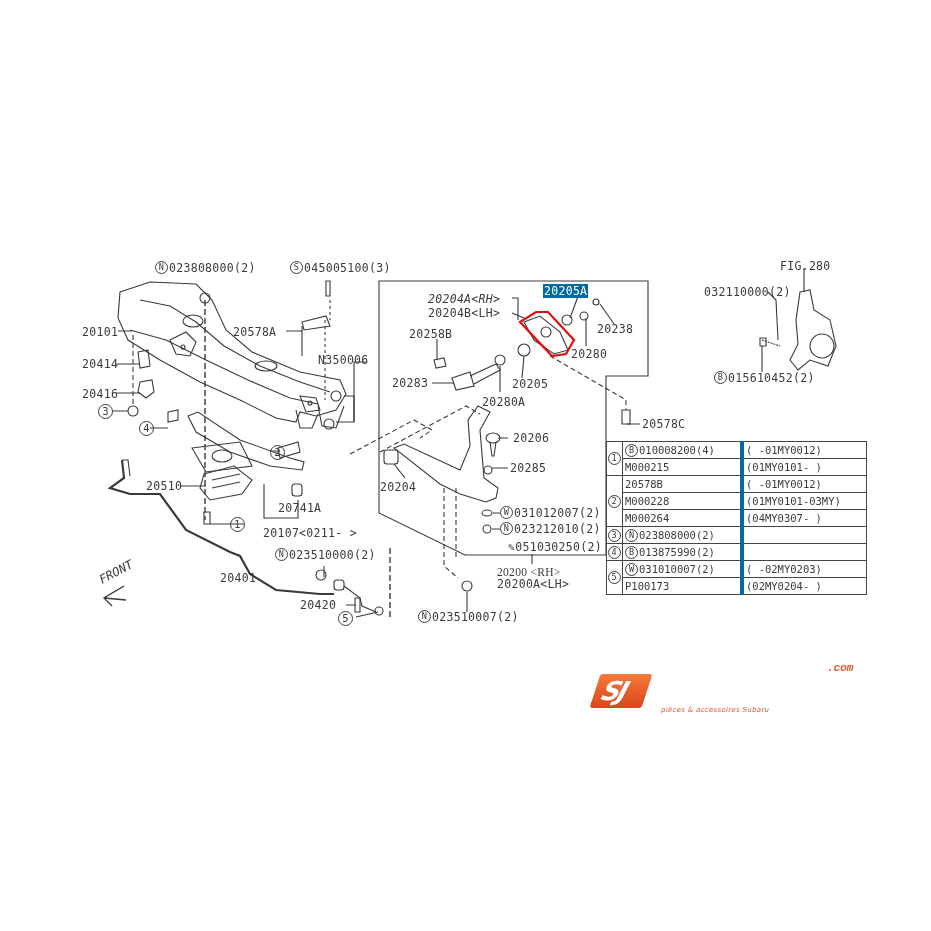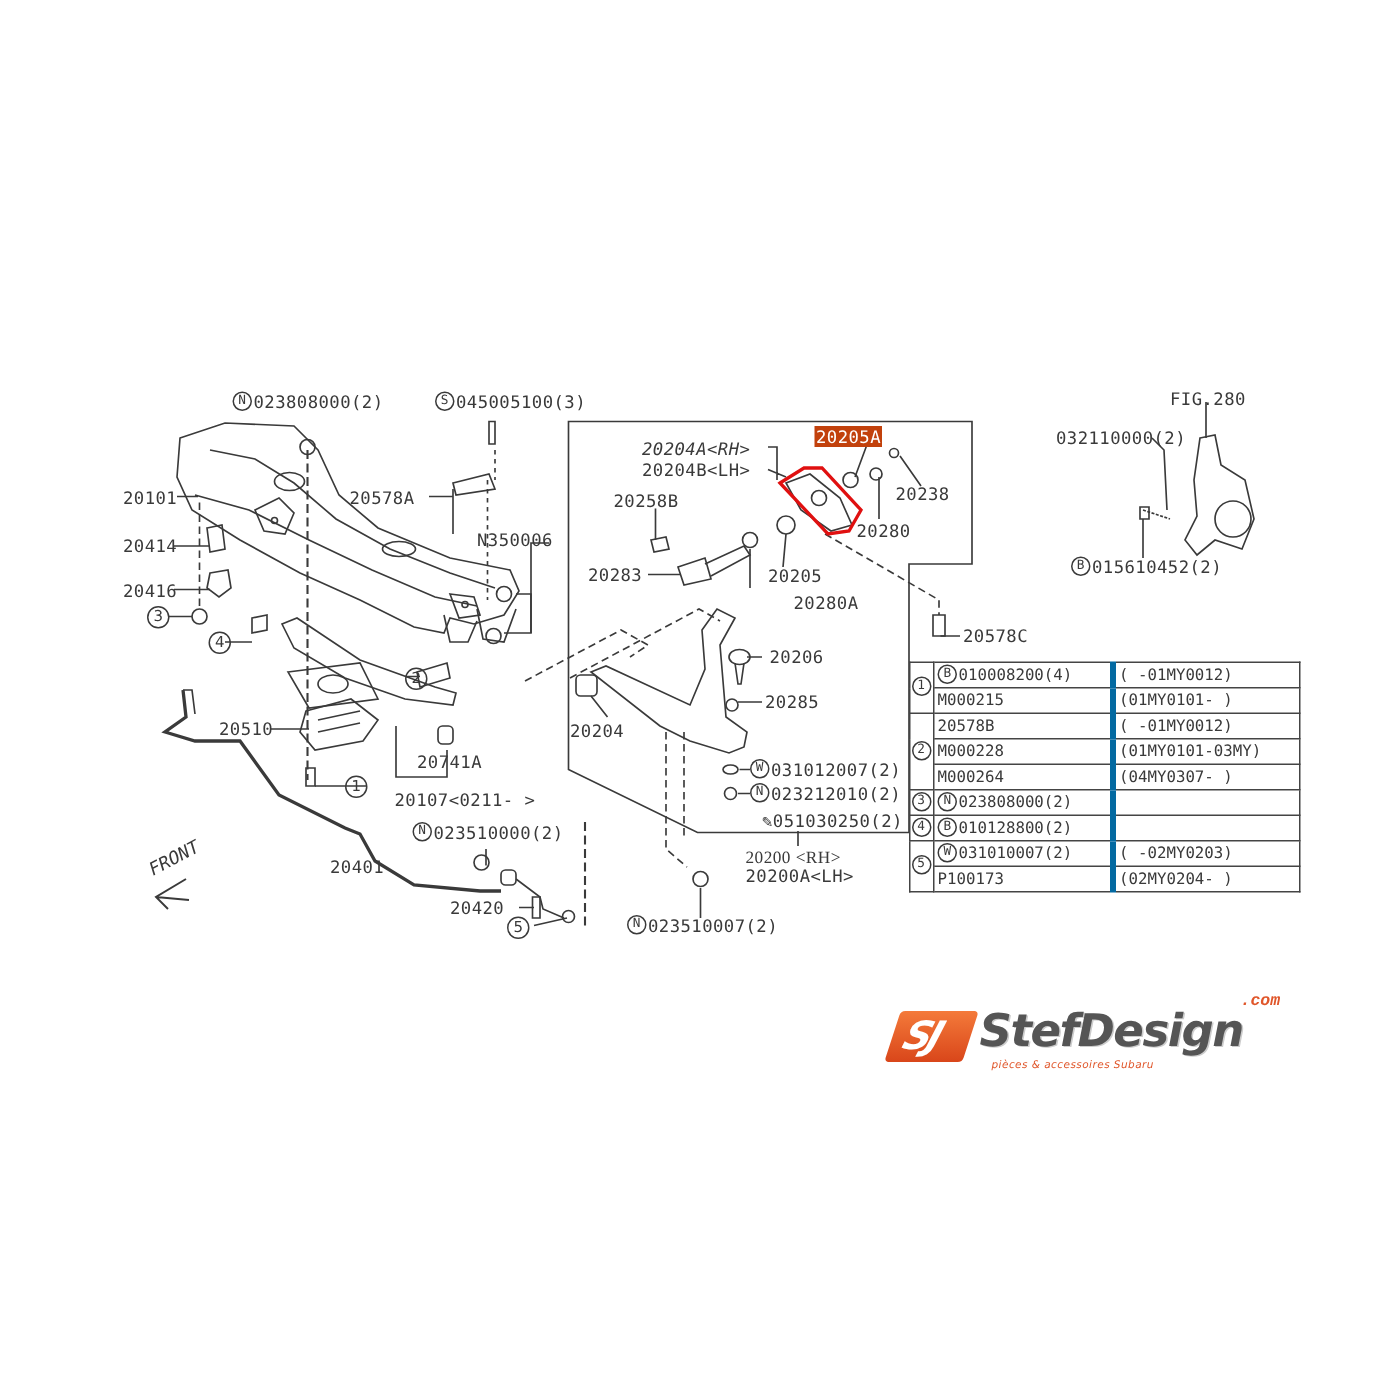--- a/index.html
+++ b/index.html
@@ -1,19 +1,19 @@
 <!DOCTYPE html>
 <html><head>
 <meta charset="utf-8">
 <style>
   html, body { margin:0; padding:0; background:#ffffff; }
   body { width:931px; height:931px; position:relative; overflow:hidden; font-family:"DejaVu Sans Mono", monospace; }
   #diagram { position:absolute; left:0; top:0; width:931px; height:931px; }
   .lbl { position:absolute; font-family:"DejaVu Sans Mono", "Liberation Mono", monospace; font-size:11.5px; color:#3a3a3a; letter-spacing:0.3px; white-space:nowrap; line-height:12px; }
-  .hl { background:#c2410c; color:#ffffff; padding:0 1px; }
+  .hl { background:#0369a1; color:#ffffff; padding:0 1px; }
   .circ { display:inline-block; width:11px; height:11px; border:1px solid #3a3a3a; border-radius:50%; font-size:8.5px; line-height:11px; text-align:center; margin-right:1px; vertical-align:middle; position:relative; top:-1px; }
   .circ-lg { position:absolute; width:13px; height:13px; border:1px solid #3a3a3a; border-radius:50%; font-size:10px; line-height:13px; text-align:center; color:#3a3a3a; font-family:"DejaVu Sans", sans-serif; }
   table.legend { position:absolute; left:606px; top:441px; border-collapse:collapse; font-family:"DejaVu Sans Mono", monospace; font-size:10.5px; color:#3a3a3a; }
   table.legend td { border:1px solid #444; padding:0 2px; height:16px; line-height:16px; white-space:nowrap; }
   table.legend td.num { width:15px; text-align:center; padding:0; }
   table.legend td.part { width:113px; border-right:4px solid #0369a1; }
   table.legend td.rng { width:118px; }
   table.legend tr.inner td.part, table.legend tr.inner td.rng { border-top:1px solid #bbb; }
   .logo { position:absolute; left:595px; top:670px; width:260px; height:56px; }
   .logo-mark { position:absolute; left:0; top:4px; width:52px; height:34px; background:linear-gradient(#f47a3a,#d9461a); transform:skewX(-18deg); border-radius:3px; }
@@ -140,21 +140,21 @@
 <div class="lbl" style="left:233px;top:326px;">20578A</div>
 <div class="lbl" style="left:318px;top:354px;">N350006</div>
 <div class="lbl" style="left:392px;top:377px;">20283</div>
 <div class="lbl" style="left:409px;top:328px;">20258B</div>
 <div class="lbl" style="left:428px;top:293px;font-style:italic;">20204A&lt;RH&gt;</div>
 <div class="lbl" style="left:428px;top:307px;">20204B&lt;LH&gt;</div>
 <div class="lbl" style="left:543px;top:285px;"><span class="hl">20205A</span></div>
 <div class="lbl" style="left:597px;top:323px;">20238</div>
 <div class="lbl" style="left:571px;top:348px;">20280</div>
 <div class="lbl" style="left:512px;top:378px;">20205</div>
-<div class="lbl" style="left:482px;top:396px;margin-left:47px;">20280A</div>
+<div class="lbl" style="left:482px;top:396px;">20280A</div>
 <div class="lbl" style="left:642px;top:418px;">20578C</div>
 <div class="lbl" style="left:513px;top:432px;">20206</div>
 <div class="lbl" style="left:510px;top:462px;">20285</div>
 <div class="lbl" style="left:380px;top:481px;">20204</div>
 <div class="lbl" style="left:500px;top:507px;"><span class="circ">W</span><span>031012007(2)</span></div>
 <div class="lbl" style="left:500px;top:523px;"><span class="circ">N</span><span>023212010(2)</span></div>
 <div class="lbl" style="left:508px;top:541px;">✎<span>051030250(2)</span></div>
 <div class="lbl" style="left:497px;top:566px;font-family:Liberation Serif, serif;">20200  &lt;RH&gt;</div>
 <div class="lbl" style="left:497px;top:578px;">20200A&lt;LH&gt;</div>
 <div class="lbl" style="left:146px;top:480px;">20510</div>
@@ -196,35 +196,34 @@
     <td class="part">M000264</td>
     <td class="rng">(04MY0307-     )</td>
   </tr>
   <tr>
     <td class="num"><span class="circ">3</span></td>
     <td class="part"><span class="circ">N</span><span>023808000(2)</span></td>
     <td class="rng"></td>
   </tr>
   <tr>
     <td class="num"><span class="circ">4</span></td>
-    <td class="part"><span class="circ">B</span><span>010128800(2)</span></td>
+    <td class="part"><span class="circ">B</span><span>013875990(2)</span></td>
     <td class="rng"></td>
   </tr>
   <tr>
     <td class="num" rowspan="2"><span class="circ">5</span></td>
     <td class="part"><span class="circ">W</span><span>031010007(2)</span></td>
     <td class="rng">(     -02MY0203)</td>
   </tr>
   <tr class="inner">
     <td class="part">P100173</td>
     <td class="rng">(02MY0204-     )</td>
   </tr>
 </tbody>
   </table>
 
 <div class="logo">
   <div class="logo-mark">
       <span>SJ</span>
     </div>
-  <div class="logo-text">StefDesign</div>
   <div class="logo-com">.com</div>
   <div class="logo-tag">pièces &amp; accessoires Subaru</div>
 </div>
 
 </body></html>

